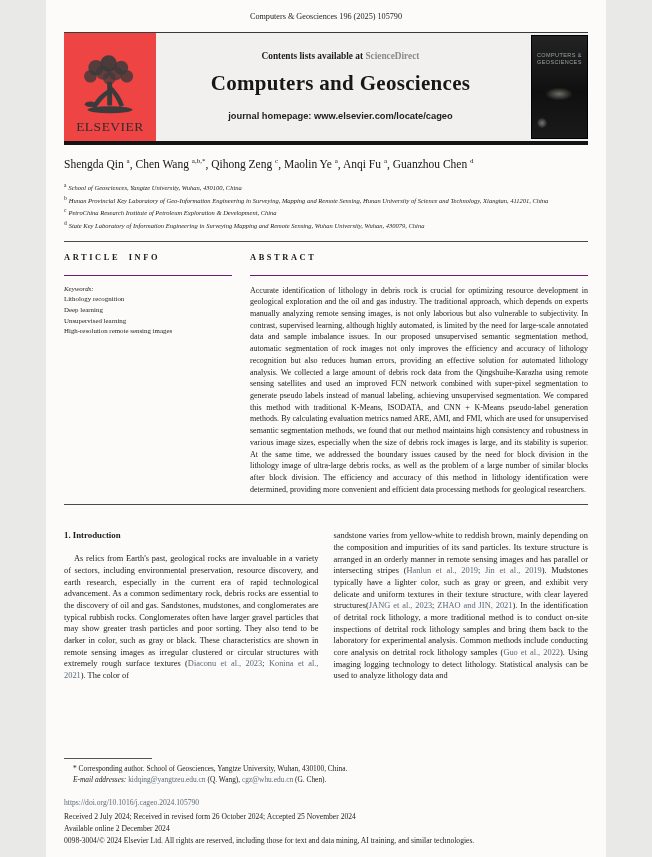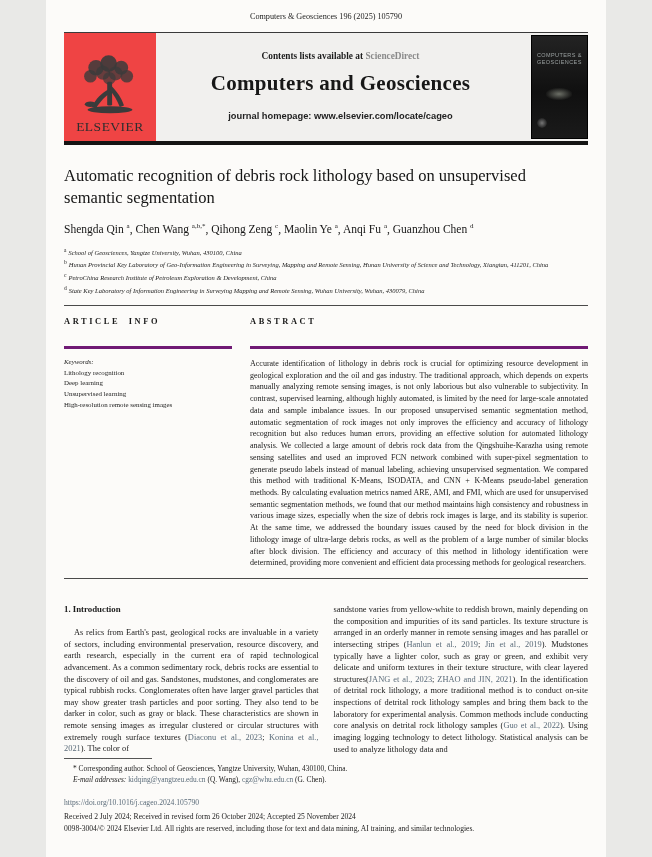--- a/index.html
+++ b/index.html
@@ -37,21 +37,21 @@
   .authors{margin-top:13px;font-size:11.5px;color:#161616;}
   .author sup{font-size:7px;}
   .author:not(:last-child)::after{content:", ";}
   .affiliations{margin-top:11px;font-size:6.5px;line-height:1.6;font-style:italic;color:#222;}
   .aff sup{font-style:normal;font-size:5.5px;margin-right:2px;}
   .rule{border:none;border-top:1px solid #4a4a4a;margin:9px 0 0 0;}
   
   .meta-row{display:flex;gap:18px;margin-top:11px;}
   .info-col{width:168px;flex-shrink:0;}
   .abs-col{flex:1;}
-  .col-heading{font-size:8.4px;font-weight:bold;letter-spacing:2.6px;word-spacing:4px;color:#1a1a1a;padding-bottom:20px;border-bottom:3px solid #701a75;}
+  .col-heading{font-size:8.4px;font-weight:bold;letter-spacing:2.6px;word-spacing:4px;color:#1a1a1a;padding-bottom:13px;border-bottom:1px solid #701a75;}
   .keywords{margin-top:8px;font-size:6.9px;line-height:1.55;}
   .kw-label{font-style:italic;}
   .abs-text{margin:9px 0 0 0;font-size:8px;line-height:1.465;text-align:justify;color:#191919;}
   
   .body-row{display:flex;gap:15px;margin-top:25px;}
   .body-col{flex:1;font-size:8.4px;}
   .sec-heading{margin:0 0 13px 0;font-size:8.8px;font-weight:bold;}
   .para{margin:0;line-height:1.385;text-align:justify;color:#1a1a1a;}
   .indent{text-indent:10px;}
   .cite,.link{color:#5a6b79;}
@@ -98,21 +98,20 @@
       <div class="homepage-line"><span>journal homepage: </span><span class="hp-link">www.elsevier.com/locate/cageo</span></div>
     </div>
     <div class="cover">
       <div class="cover-title">COMPUTERS &amp; GEOSCIENCES</div>
       <div class="cover-blob1"></div>
       <div class="cover-blob2"></div>
     </div>
   </div>
   <div class="thick-rule"></div>
 
-  <h1 class="title">Automatic recognition of debris rock lithology based on unsupervised semantic segmentation</h1>
 
   <div class="authors">
     <span class="author"><span>Shengda Qin</span> <sup>a</sup></span><span class="author"><span>Chen Wang</span> <sup>a,b,*</sup></span><span class="author"><span>Qihong Zeng</span> <sup>c</sup></span><span class="author"><span>Maolin Ye</span> <sup>a</sup></span><span class="author"><span>Anqi Fu</span> <sup>a</sup></span><span class="author"><span>Guanzhou Chen</span> <sup>d</sup></span>
   </div>
 
   <div class="affiliations">
     <div class="aff"><sup>a</sup><span>School of Geosciences, Yangtze University, Wuhan, 430100, China</span></div>
     <div class="aff"><sup>b</sup><span>Hunan Provincial Key Laboratory of Geo-Information Engineering in Surveying, Mapping and Remote Sensing, Hunan University of Science and Technology, Xiangtan, 411201, China</span></div>
     <div class="aff"><sup>c</sup><span>PetroChina Research Institute of Petroleum Exploration &amp; Development, China</span></div>
     <div class="aff"><sup>d</sup><span>State Key Laboratory of Information Engineering in Surveying Mapping and Remote Sensing, Wuhan University, Wuhan, 430079, China</span></div>
@@ -151,16 +150,17 @@
 
   <div class="footnote">
     <div class="fn-rule"></div>
     <div class="fn-line"><span>*</span> <span>Corresponding author. School of Geosciences, Yangtze University, Wuhan, 430100, China.</span></div>
     <div class="fn-line"><span class="italic">E-mail addresses: </span><span class="link">kidqing@yangtzeu.edu.cn</span><span> (Q. Wang), </span><span class="link">cgz@whu.edu.cn</span><span> (G. Chen).</span></div>
   </div>
 
   <div class="footer">
     <div class="doi">https://doi.org/10.1016/j.cageo.2024.105790</div>
     <div>Received 2 July 2024; Received in revised form 26 October 2024; Accepted 25 November 2024</div>
+    <div>Available online 2 December 2024</div>
     <div>0098-3004/© 2024 Elsevier Ltd. All rights are reserved, including those for text and data mining, AI training, and similar technologies.</div>
   </div>
 
 </div>
 
 </body></html>

